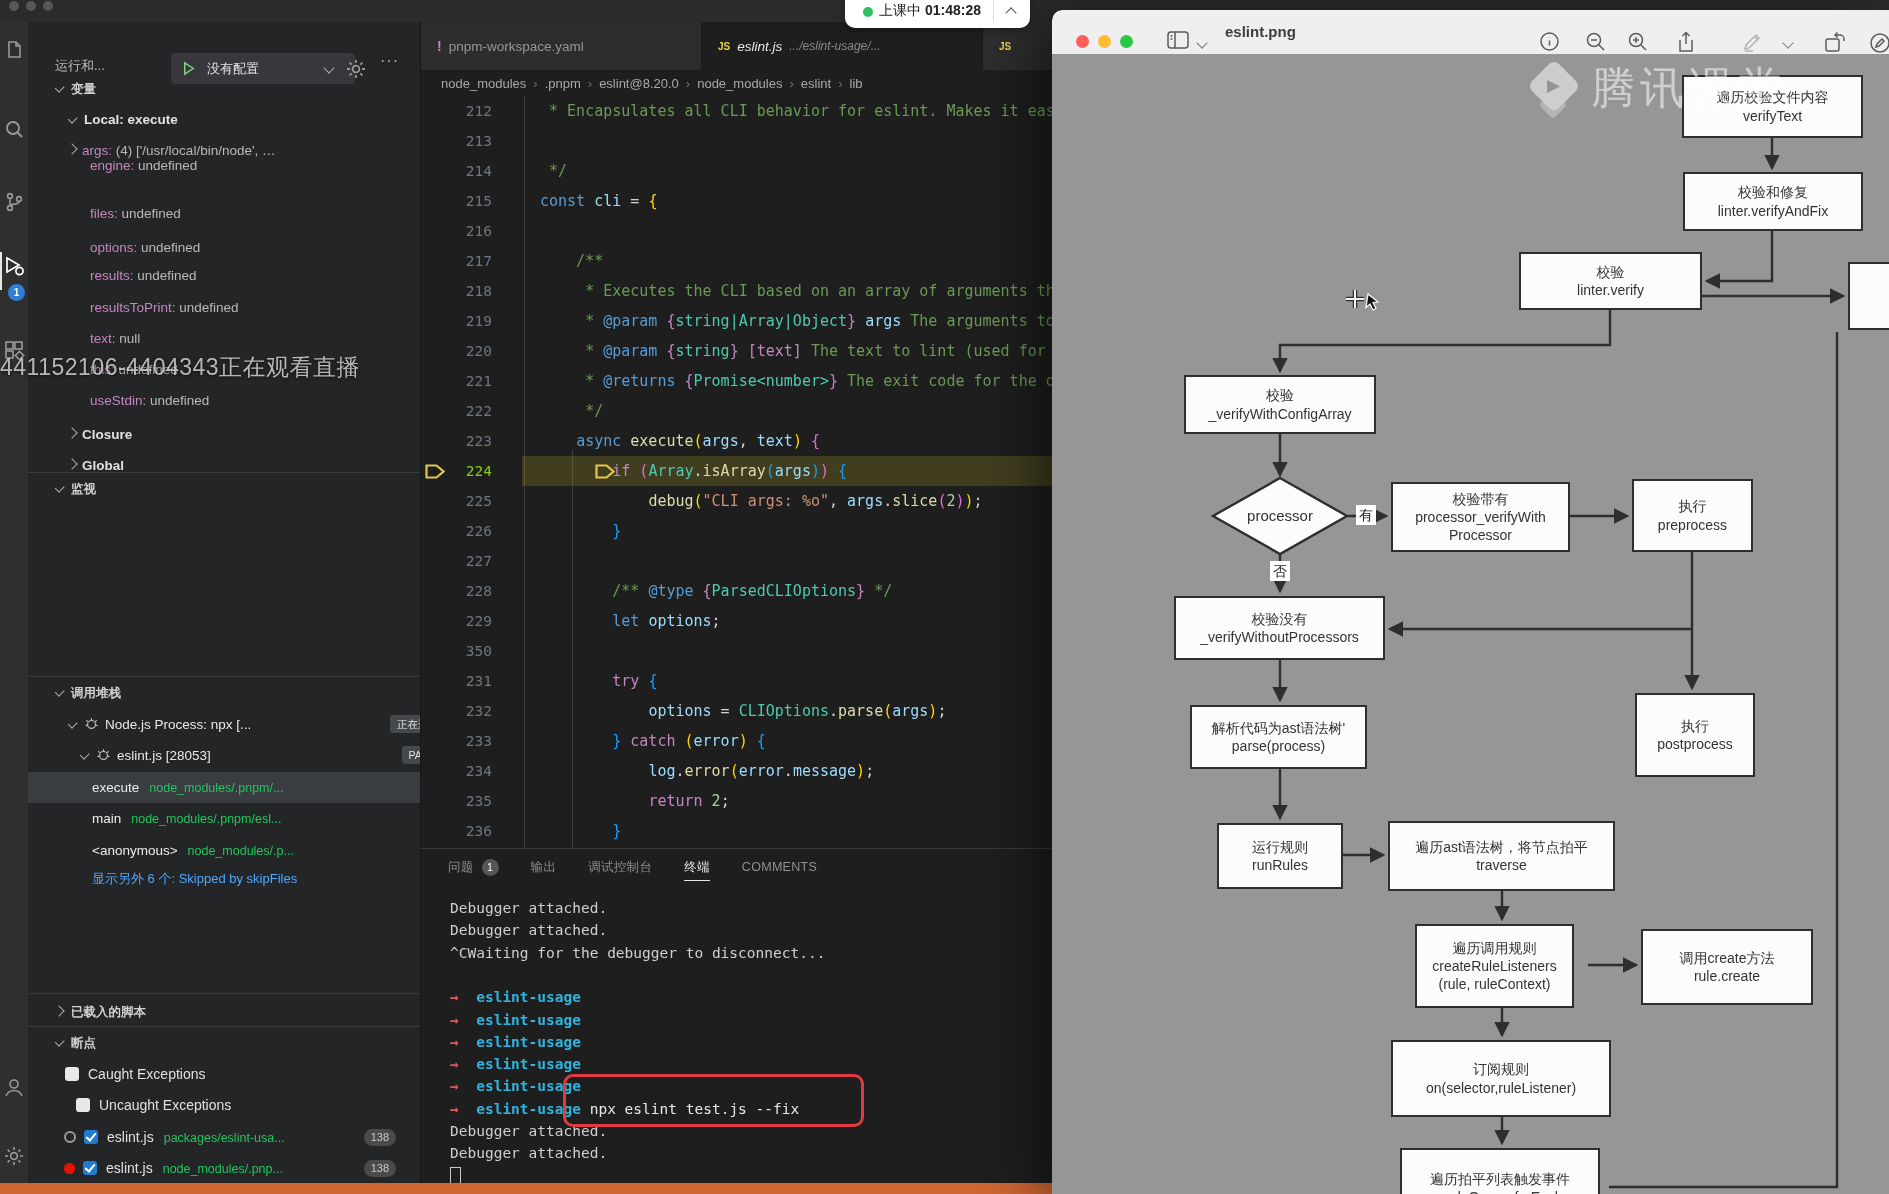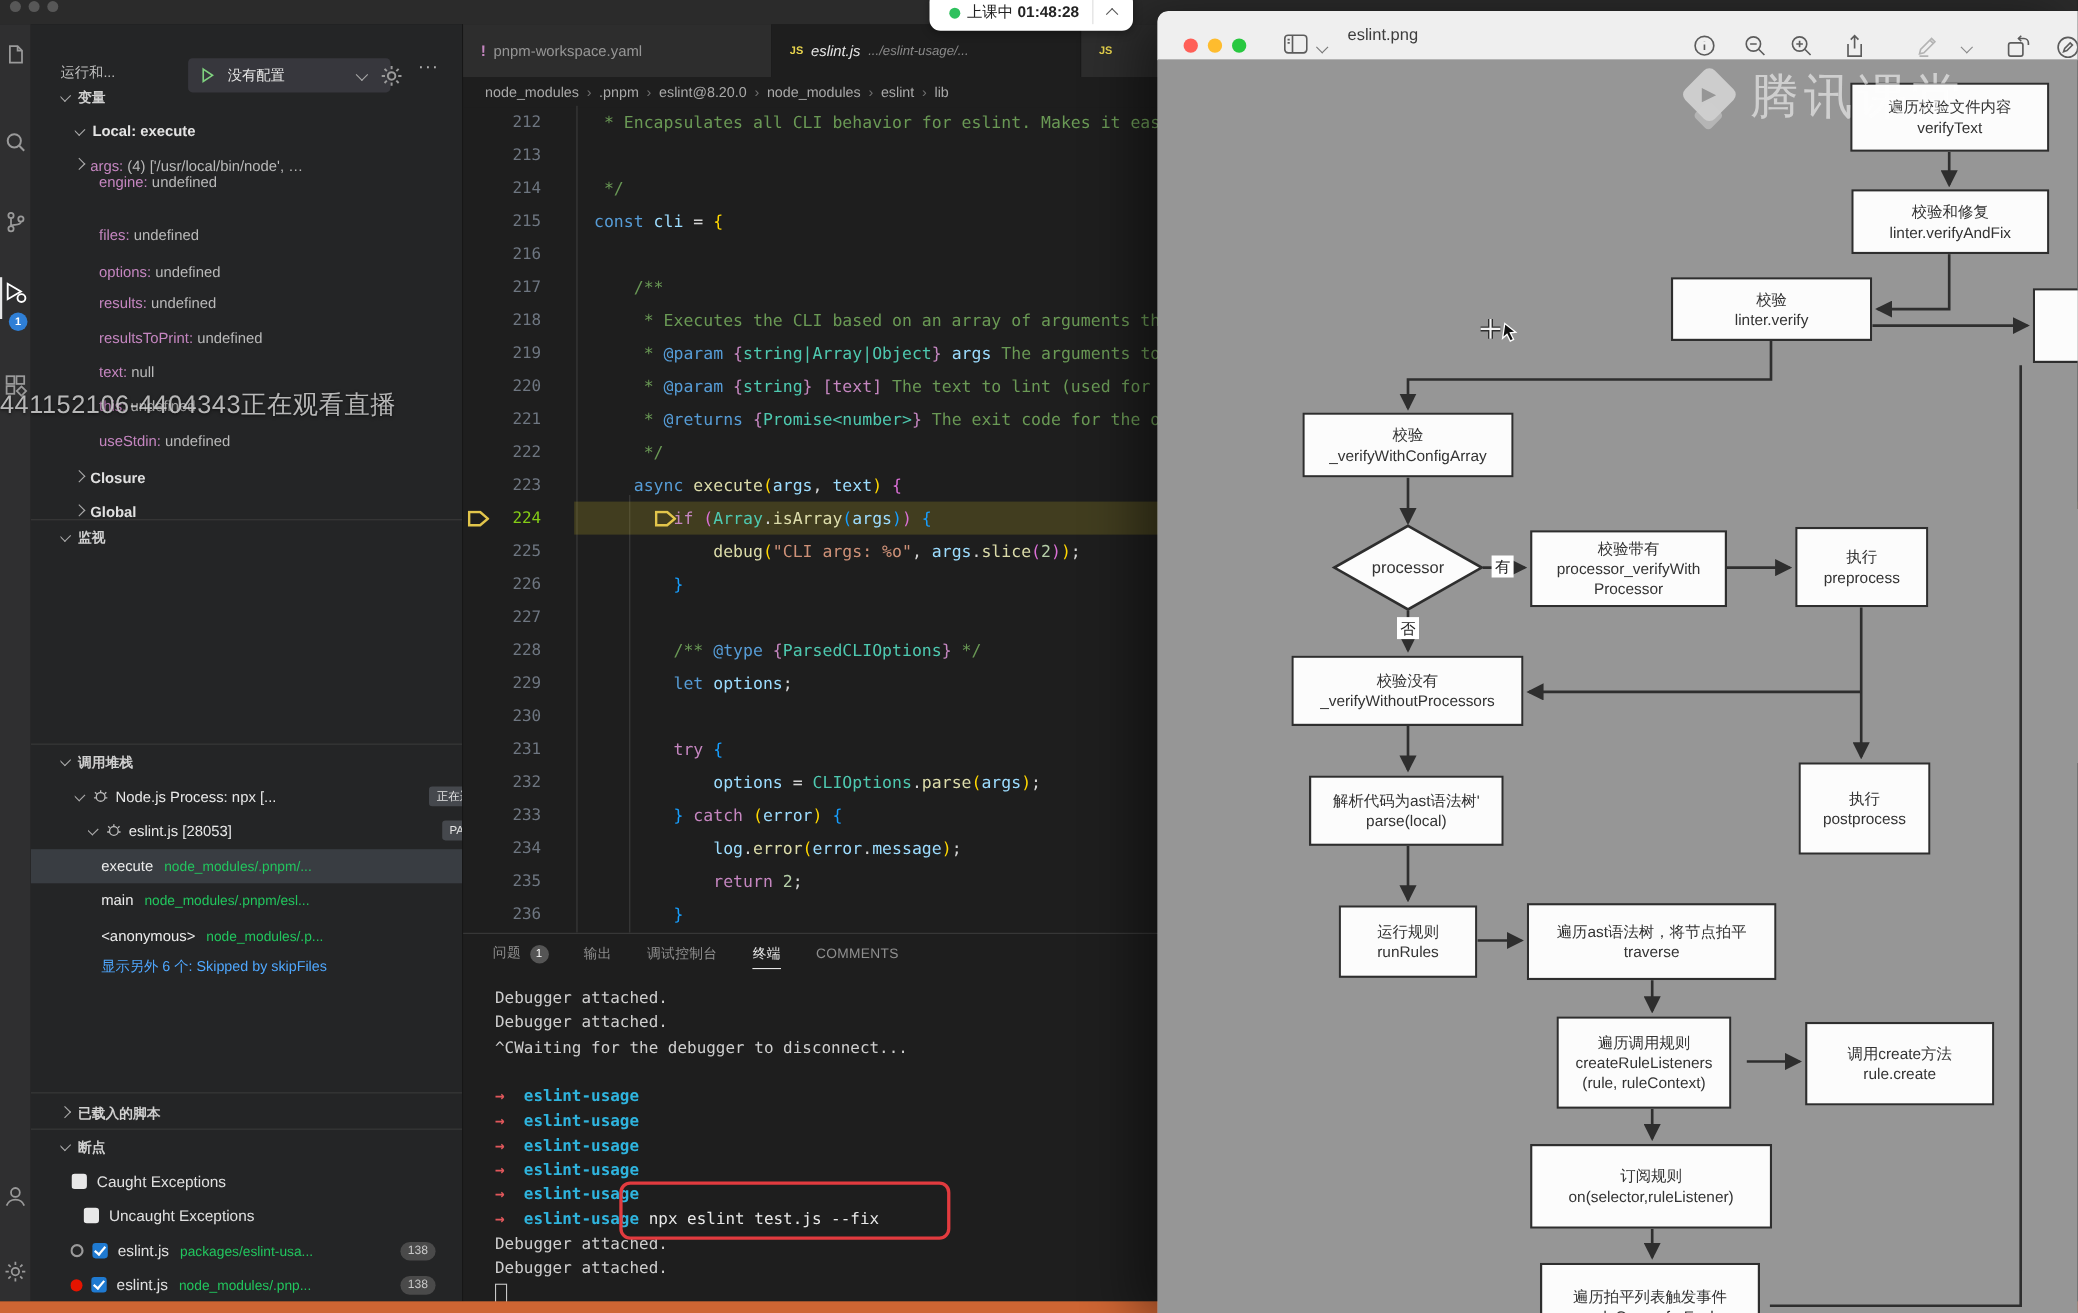--- a/index.html
+++ b/index.html
@@ -75,21 +75,21 @@
   .trow .tcmd{color:#e8e8e8}
   #term-cursor{width:9px;height:17px;border:1.5px solid #c9c9c9;margin-top:2px}
   #red-annot{border:3.5px solid #e23b3f;border-radius:10px;z-index:5}
   #statusbar{left:0;top:1183px;width:1889px;height:11px;background:#ce6533}
   
   #preview{left:1052px;top:10px;width:837px;height:1184px;border-top-left-radius:10px;
            box-shadow:-18px 6px 50px rgba(0,0,0,.45);z-index:10;overflow:hidden}
   #pv-titlebar{position:absolute;left:0;top:0;width:100%;height:44px;background:#efefef;
                border-bottom:1px solid #c9c9c9;border-top-left-radius:10px}
   .pv-dot{position:absolute;top:25px;width:13px;height:13px;border-radius:50%}
-  #pv-title{position:absolute;left:173px;top:13px;font-size:15px;font-weight:400;color:#3d3d3d}
+  #pv-title{position:absolute;left:173px;top:13px;font-size:15px;font-weight:700;color:#3d3d3d}
   .pv-ic{position:absolute;top:21px;color:#5c5c5c}
   .pv-ic svg{display:block}
   #pv-content{position:absolute;left:0;top:44px;width:837px;height:1140px;background:#969696;overflow:hidden}
   .fc-box{position:absolute;background:#fcfcfc;border:2.5px solid #2e2e2e;color:#333;
           display:flex;flex-direction:column;align-items:center;justify-content:center;
           font-size:14px;line-height:1.3;text-align:center;box-sizing:border-box}
   .fc-label{position:absolute;background:#fff;color:#222;font-size:14px;padding:0 3px;line-height:20px}
   
   #viewer-mark{left:0px;top:352px;font-size:23px;color:rgba(222,222,222,.8);letter-spacing:.5px;
                text-shadow:0 1px 3px rgba(0,0,0,.65);z-index:6;white-space:nowrap}
@@ -243,21 +243,21 @@
       <div class="cl cur" style="top: 360px;"><span class="hl224"></span><span style="position:absolute;left:4px;top:8px"><svg class="penta" viewBox="0 0 20 15">
             <path d="M1.5 1.5h10l7 6-7 6h-10z" fill="none" stroke="#e2c54b" stroke-width="2.2"></path>
           </svg></span><span style="position:absolute;left:174px;top:8px"><svg class="penta" viewBox="0 0 20 15">
             <path d="M1.5 1.5h10l7 6-7 6h-10z" fill="none" stroke="#e2c54b" stroke-width="2.2"></path>
           </svg></span><span class="num">224</span><span class="src"><span class="tk-pun">        </span><span class="tk-kw2">if</span><span class="tk-pun"> </span><span class="tk-b2">(</span><span class="tk-type">Array</span><span class="tk-pun">.</span><span class="tk-fn">isArray</span><span class="tk-b3">(</span><span class="tk-var">args</span><span class="tk-b3">)</span><span class="tk-b2">)</span><span class="tk-pun"> </span><span class="tk-b3">{</span></span></div>
       <div class="cl" style="top: 390px;"><span class="num">225</span><span class="src"><span class="tk-pun">            </span><span class="tk-fn">debug</span><span class="tk-b1">(</span><span class="tk-str">"CLI args: %o"</span><span class="tk-pun">, </span><span class="tk-var">args</span><span class="tk-pun">.</span><span class="tk-fn">slice</span><span class="tk-b2">(</span><span class="tk-num">2</span><span class="tk-b2">)</span><span class="tk-b1">)</span><span class="tk-pun">;</span></span></div>
       <div class="cl" style="top: 420px;"><span class="num">226</span><span class="src"><span class="tk-pun">        </span><span class="tk-b3">}</span></span></div>
       <div class="cl" style="top: 450px;"><span class="num">227</span><span class="src"></span></div>
       <div class="cl" style="top: 480px;"><span class="num">228</span><span class="src"><span class="tk-pun">        </span><span class="tk-cm">/** </span><span class="tk-tag">@type</span><span class="tk-pun"> </span><span class="tk-prm">{</span><span class="tk-type">ParsedCLIOptions</span><span class="tk-prm">}</span><span class="tk-cm"> */</span></span></div>
       <div class="cl" style="top: 510px;"><span class="num">229</span><span class="src"><span class="tk-pun">        </span><span class="tk-kw">let</span><span class="tk-pun"> </span><span class="tk-var">options</span><span class="tk-pun">;</span></span></div>
-      <div class="cl" style="top: 540px;"><span class="num">230</span><span class="src"></span></div>
+      <div class="cl" style="top: 540px;"><span class="num">350</span><span class="src"></span></div>
       <div class="cl" style="top: 570px;"><span class="num">231</span><span class="src"><span class="tk-pun">        </span><span class="tk-kw2">try</span><span class="tk-pun"> </span><span class="tk-b3">{</span></span></div>
       <div class="cl" style="top: 600px;"><span class="num">232</span><span class="src"><span class="tk-pun">            </span><span class="tk-var">options</span><span class="tk-pun"> = </span><span class="tk-type">CLIOptions</span><span class="tk-pun">.</span><span class="tk-fn">parse</span><span class="tk-b1">(</span><span class="tk-var">args</span><span class="tk-b1">)</span><span class="tk-pun">;</span></span></div>
       <div class="cl" style="top: 630px;"><span class="num">233</span><span class="src"><span class="tk-pun">        </span><span class="tk-b3">}</span><span class="tk-pun"> </span><span class="tk-kw2">catch</span><span class="tk-pun"> </span><span class="tk-b1">(</span><span class="tk-var">error</span><span class="tk-b1">)</span><span class="tk-pun"> </span><span class="tk-b3">{</span></span></div>
       <div class="cl" style="top: 660px;"><span class="num">234</span><span class="src"><span class="tk-pun">            </span><span class="tk-var">log</span><span class="tk-pun">.</span><span class="tk-fn">error</span><span class="tk-b1">(</span><span class="tk-var">error</span><span class="tk-pun">.</span><span class="tk-var">message</span><span class="tk-b1">)</span><span class="tk-pun">;</span></span></div>
       <div class="cl" style="top: 690px;"><span class="num">235</span><span class="src"><span class="tk-pun">            </span><span class="tk-kw2">return</span><span class="tk-pun"> </span><span class="tk-num">2</span><span class="tk-pun">;</span></span></div>
       <div class="cl" style="top: 720px;"><span class="num">236</span><span class="src"><span class="tk-pun">        </span><span class="tk-b3">}</span></span></div>
     </div>
 </div>
 
 <div id="panel" class="abs">
@@ -415,21 +415,21 @@
         <div class="fc-box" style="left: 580px; top: 425px; width: 121px; height: 73px;">
           <div>执行</div>
           <div>preprocess</div>
         </div>
         <div class="fc-box" style="left: 122px; top: 542px; width: 211px; height: 64px;">
           <div>校验没有</div>
           <div>_verifyWithoutProcessors</div>
         </div>
         <div class="fc-box" style="left: 138px; top: 651px; width: 177px; height: 64px;">
           <div>解析代码为ast语法树'</div>
-          <div>parse(local)</div>
+          <div>parse(process)</div>
         </div>
         <div class="fc-box" style="left: 583px; top: 639px; width: 120px; height: 84px;">
           <div>执行</div>
           <div>postprocess</div>
         </div>
         <div class="fc-box" style="left: 165px; top: 769px; width: 126px; height: 66px;">
           <div>运行规则</div>
           <div>runRules</div>
         </div>
         <div class="fc-box" style="left: 336px; top: 767px; width: 227px; height: 70px;">

